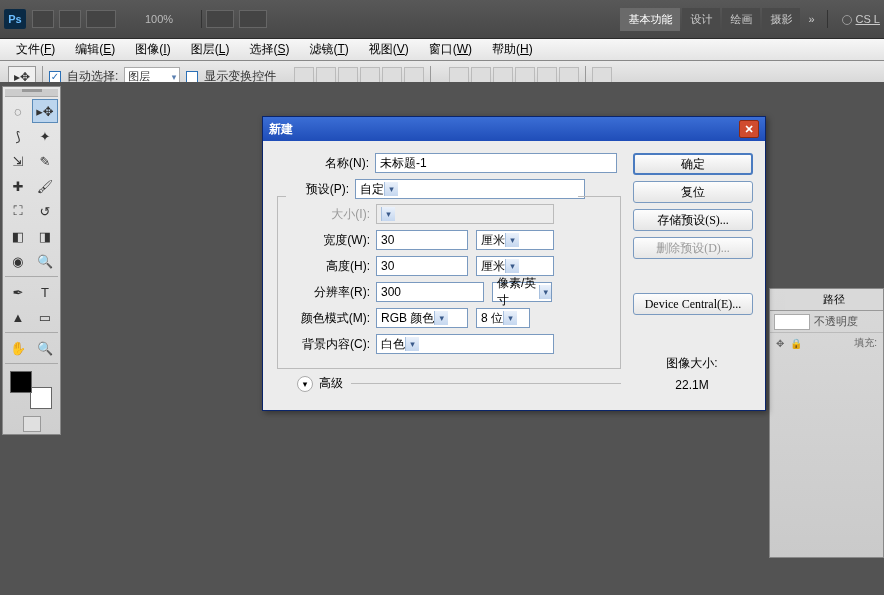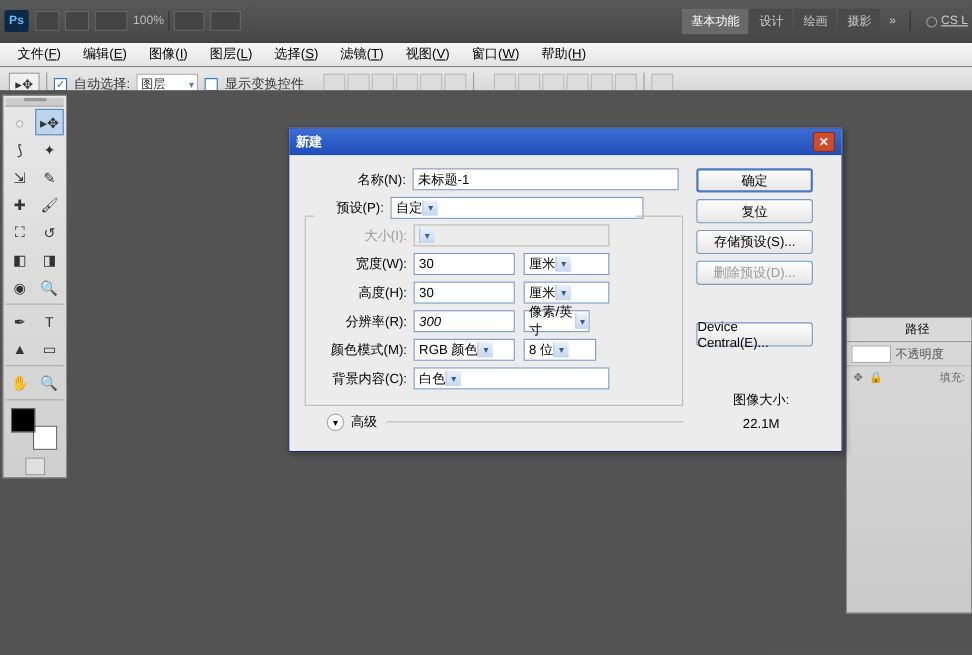--- a/index.html
+++ b/index.html
@@ -2,21 +2,21 @@
 <html><head>
 <meta charset="utf-8">
 <style>
 * { box-sizing: border-box; margin: 0; padding: 0; font-family: "Microsoft YaHei", Tahoma, sans-serif; }
 body { width: 884px; height: 595px; background: #535353; overflow: hidden; position: relative; }
 
 
 .topbar { height: 39px; background: linear-gradient(#585858,#474747); display: flex; align-items: center; padding: 0 4px; color: #ccc; font-size: 11px; border-bottom: 1px solid #2a2a2a; }
 .ps-badge { width: 22px; height: 20px; background:#0a2a45; color:#6bbdff; font-weight:bold; font-size:11px; display:flex; align-items:center; justify-content:center; border-radius:2px; margin-right:6px; }
 .top-icon { width:22px; height:18px; border:1px solid #666; margin-right:5px; background:#444; }
-.zoom { margin: 0 0; color:#bbb; }
+.zoom { margin: 0 24px; color:#bbb; }
 .top-sep { width:1px; height:18px; background:#333; margin:0 4px; }
 .workspace-tabs { margin-left:auto; display:flex; align-items:center; gap:2px; }
 .ws-tab { padding:4px 8px; background:#4a4a4a; color:#ccc; font-size:11px; }
 .ws-tab.active { background:#6a6a6a; color:#fff; }
 .ws-more { padding:0 6px; }
 .cs-badge { margin-left:8px; display:flex; align-items:flex-end; gap:4px;text-decoration:underline; }
 .cs-circle { width:10px; height:10px; border:1px solid #999; border-radius:50%; }
 
 
 .menubar { height: 22px; background: linear-gradient(#f7f7f7,#e4e4e4); border-bottom:1px solid #888; display:flex; align-items:center; padding:0 6px; font-size:12px; color:#000; }
@@ -60,21 +60,21 @@
 .rp-icons { height:20px; display:flex; align-items:center; gap:6px; padding:0 6px; font-size:10px; color:#666; }
 
 
 .dlg { position:absolute; left:262px; top:116px; width:504px; background:#ececec; border:1px solid #0a246a; box-shadow:2px 2px 6px rgba(0,0,0,0.4); }
 .dlg-title { height:24px; background:linear-gradient(#3b6ed5,#1f4db8); color:#fff; font-size:12px; font-weight:bold; display:flex; align-items:center; padding:0 6px; }
 .dlg-close { margin-left:auto; width:20px; height:18px; background:#d04b2e; border:1px solid #8a2a14; color:#fff; display:flex; align-items:center; justify-content:center; font-size:11px; font-weight:bold; border-radius:2px; }
 .dlg-body { padding:12px 14px 18px 14px; position:relative; }
 .dlg-main { display:flex; }
 .dlg-left { flex:1; }
 .dlg-right { width:130px; padding-left:12px; }
-.btn { width:106px; height:22px; background:linear-gradient(#fdfdfd,#e6e6e6); border:1px solid #7a9ac0; border-radius:3px; font-size:12px; color:#000; display:flex; align-items:center; justify-content:center; margin-bottom:6px; }
+.btn { width:120px; height:22px; background:linear-gradient(#fdfdfd,#e6e6e6); border:1px solid #7a9ac0; border-radius:3px; font-size:12px; color:#000; display:flex; align-items:center; justify-content:center; margin-bottom:6px;font-family:Liberation Serif, serif; }
 .btn.primary { border:2px solid #4a7bc0; }
 .btn.disabled { color:#9a9a9a; }
 .form-row { display:flex; align-items:center; margin-bottom:6px; font-size:12px; }
 .form-label { width:98px; text-align:right; padding-right:6px; color:#000; }
 .form-label.dis { color:#9a9a9a; }
 .form-input { height:20px; border:1px solid #7a9ac0; background:#fff; padding:0 4px; font-size:12px; }
 .form-select { height:20px; border:1px solid #7a9ac0; background:#fff; display:flex; align-items:center; padding:0 4px; font-size:12px; }
 .form-select .arr { width:14px; height:14px; background:linear-gradient(#eaf1fb,#c5d7ef); border-left:1px solid #a8c0de; display:flex; align-items:center; justify-content:center; font-size:9px; color:#3a5a8a; margin-right:-4px; }
 .form-select.dis { background:#ececec; border-color:#bbb; }
 .preset-group { border:1px solid #bbb; border-top:none; padding:8px 8px 8px 0; margin-top:-3px; position:relative; }
@@ -253,35 +253,35 @@
             <div class="form-label">高度(H):</div>
             <input class="form-input" style="width: 92px;" value="30">
             <div style="width:8px"></div>
             <div class="form-select" style="width:78px">
               <span>厘米</span>
                 <span class="arr">▾</span>
             </div>
           </div>
           <div class="form-row">
             <div class="form-label">分辨率(R):</div>
-            <input class="form-input" style="width: 92px; font-style: italic;" value="300">
+            <input class="form-input" style="width: 108px;" value="300">
             <div style="width:8px"></div>
             <div class="form-select" style="width:60px">
               <span>像素/英寸</span>
                 <span class="arr">▾</span>
             </div>
           </div>
           <div class="form-row">
             <div class="form-label">颜色模式(M):</div>
             <div class="form-select" style="width:92px">
               <span>RGB 颜色</span>
                 <span class="arr">▾</span>
             </div>
             <div style="width:8px"></div>
-            <div class="form-select" style="width:66px">
+            <div class="form-select" style="width:54px">
               <span>8 位</span>
                 <span class="arr">▾</span>
             </div>
           </div>
           <div class="form-row">
             <div class="form-label">背景内容(C):</div>
             <div class="form-select" style="width:178px">
               <span>白色</span>
                 <span class="arr">▾</span>
             </div>

